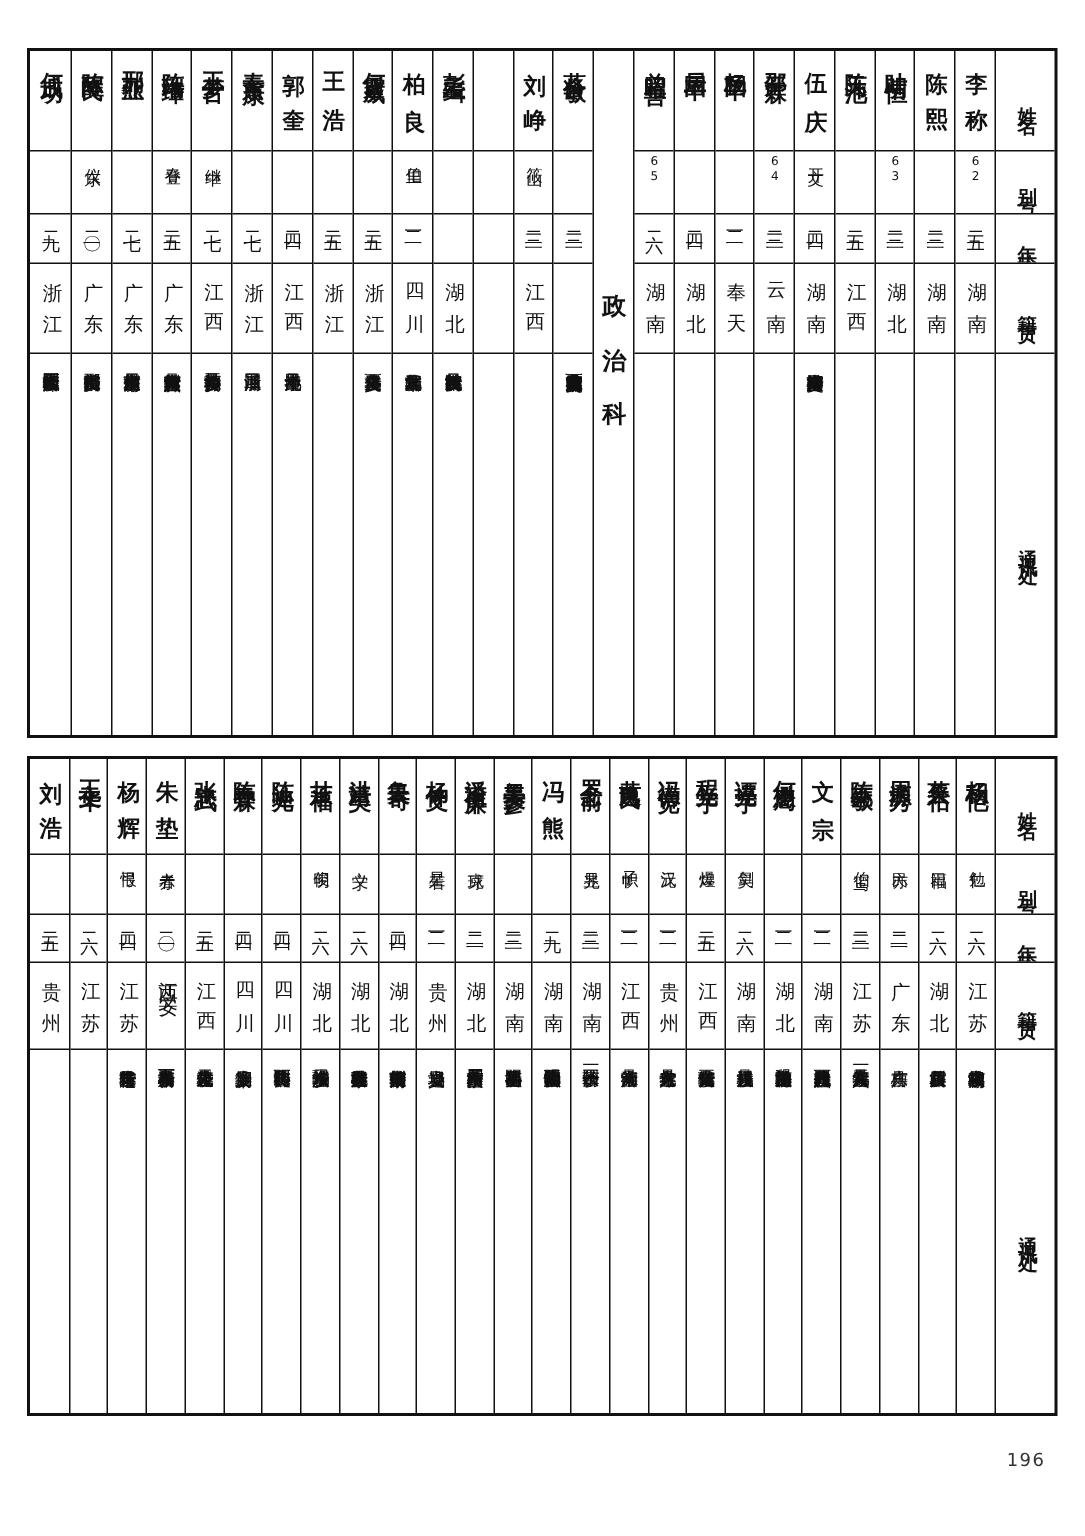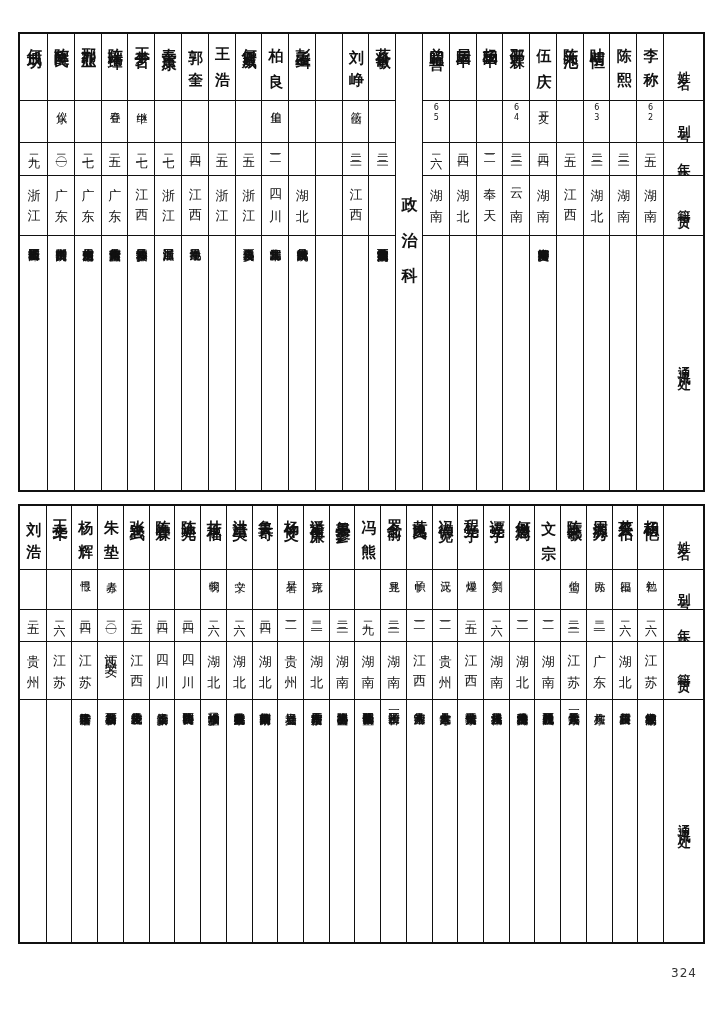--- a/index.html
+++ b/index.html
@@ -949,14 +949,14 @@
         </div>
         <div class="cell c-native native">
           <span class="vt">贵 州</span>
         </div>
         <div class="cell c-addr addr">
           <span class="vt"></span>
         </div>
       </div>
     </div>
 
-  <div class="pagenum">324</div>
+  <div class="pagenum">196</div>
 </div>
 
 </body></html>

